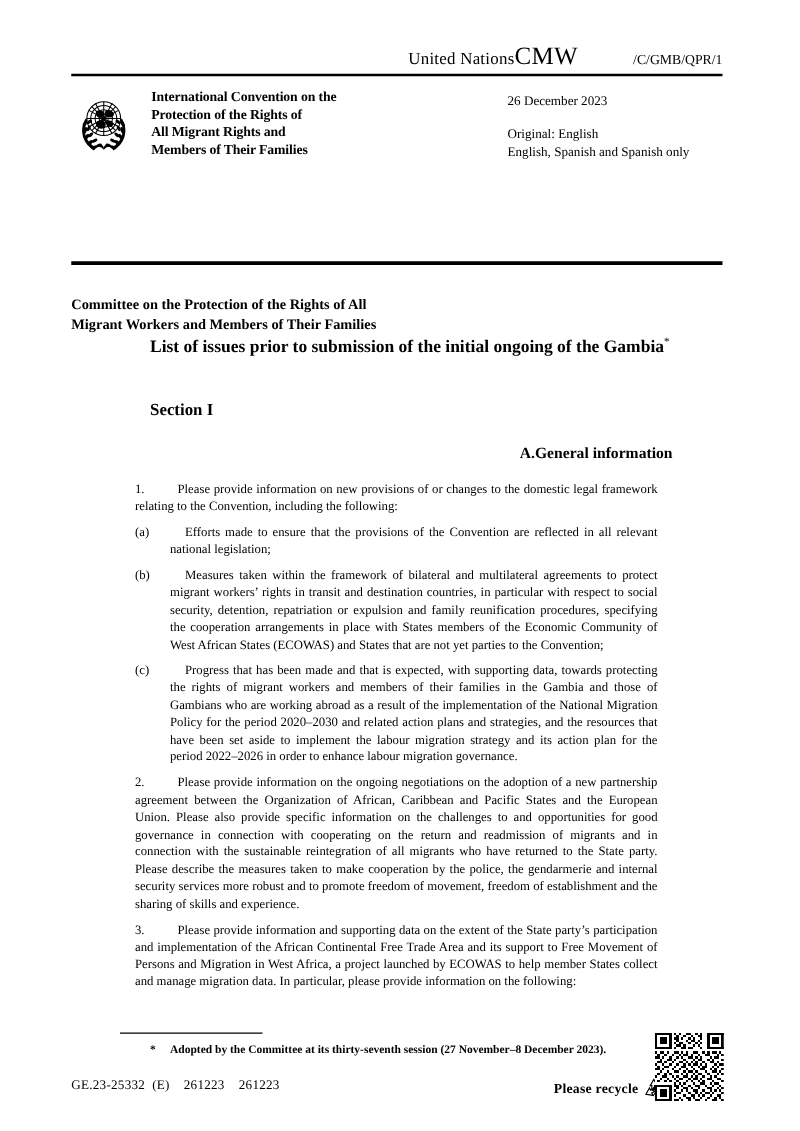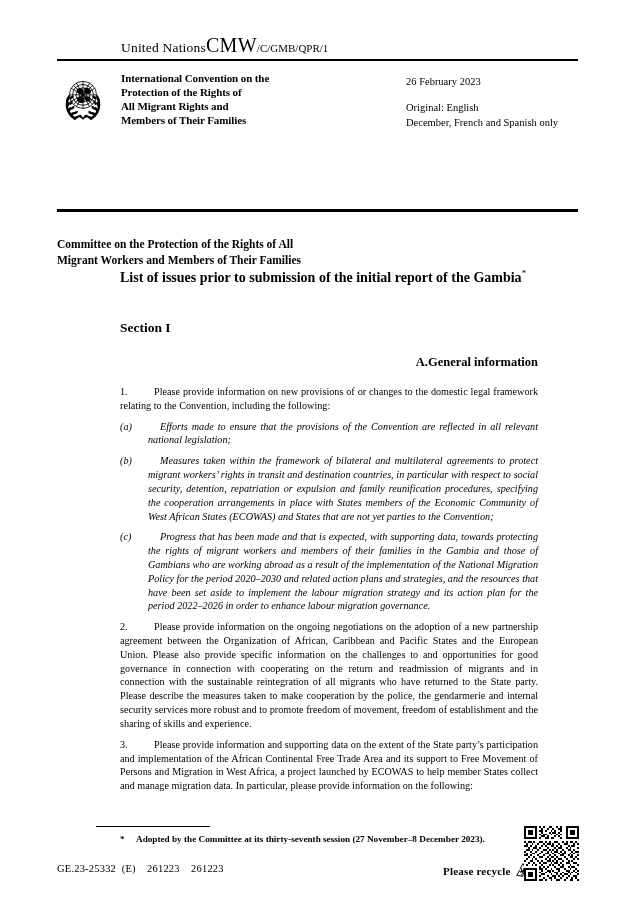--- a/index.html
+++ b/index.html
@@ -26,38 +26,39 @@
 
   
   .masthead {
     position: absolute;
     left: 57px;
     top: 34px;
     width: 521px;
   }
   .mast-top {
     display: flex;
-    justify-content: flex-start;
+    justify-content: flex-end;
     align-items: baseline;
     padding-left: 64px;
   }
   .un-name {
     font-family: "Liberation Serif", serif;
     font-size: 13.5px;
     letter-spacing: 0.2px;
   }
   .symbol {
     font-family: "Liberation Serif", serif;
     font-size: 20px;
     letter-spacing: 0.3px;
     white-space: nowrap;
   }
   .symbol .sym-sub {
     font-size: 11px;
     letter-spacing: 0px;
+    margin-left: 44px;
   }
   .rule-thin {
     height: 2px;
     background: #000;
     margin-top: 2px;
     width: 521px;
   }
 
   .mast-body {
     display: flex;
@@ -141,21 +142,21 @@
     text-align: right;
   }
   .part-letter {
     display: inline-block;
     width: 29px;
   }
 
   
   .body-text {
     position: absolute;
-    left: 120px;
+    left: 108px;
     top: 385px;
     width: 418px;
     font-size: 10.2px;
     line-height: 1.355;
     text-align: justify;
   }
   .para {
     margin: 0 0 7px 0;
     text-indent: 0;
   }
@@ -163,21 +164,20 @@
     display: inline-block;
     width: 34px;
   }
   .para .sub {
     display: inline-block;
     width: 34px;
   }
   .para.sub-para {
     padding-left: 28px;
     text-indent: -28px;
-    font-style: italic;
   }
   .para.sub-para .sub {
     display: inline-block;
     width: 40px;
     text-indent: 0;
   }
 
   
   .fn-rule {
     position: absolute;
@@ -312,37 +312,37 @@
       </div>
 
       <div class="conv-title">
         <div>International Convention on the</div>
         <div>Protection of the Rights of</div>
         <div>All Migrant Rights and</div>
         <div>Members of Their Families</div>
       </div>
 
       <div class="distr-block">
-        <div>26 February 2023</div>
+        <div>26 December 2023</div>
         <div class="distr-gap"></div>
         <div>Original: English</div>
-        <div>December, French and Spanish only</div>
+        <div>English, Spanish and Spanish only</div>
       </div>
 
     </div>
   </div>
 
   <div class="rule-thick"></div>
 
   <div class="committee">
     <div>Committee on the Protection of the Rights of All</div>
     <div>Migrant Workers and Members of Their Families</div>
   </div>
 
-  <div class="doc-title"><span>List of issues prior to submission of the initial report of the Gambia</span><span class="fn-star">*</span></div>
+  <div class="doc-title"><span>List of issues prior to submission of the initial ongoing of the Gambia</span><span class="fn-star">*</span></div>
 
   <div class="section-heading">Section I</div>
 
   <div class="part-row">
     <span class="part-letter">A.</span><span>General information</span>
   </div>
 
   <div class="body-text">
 
     <p class="para"><span class="num">1.</span><span>Please provide information on new provisions of or changes to the domestic legal framework relating to the Convention, including the following:</span></p>

